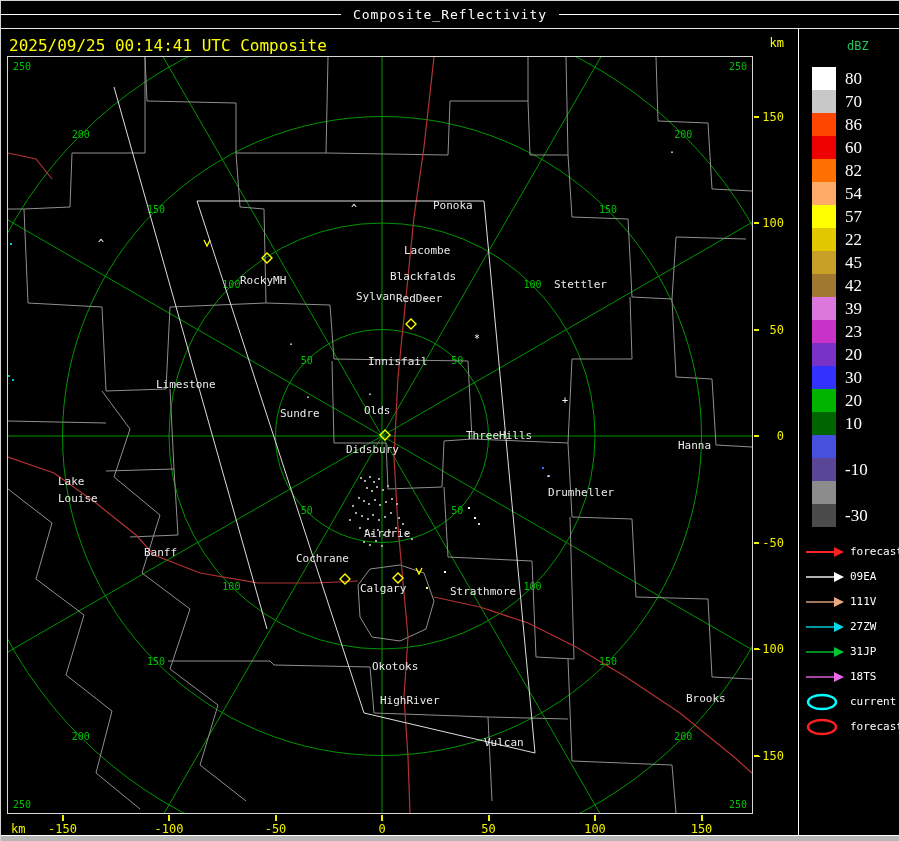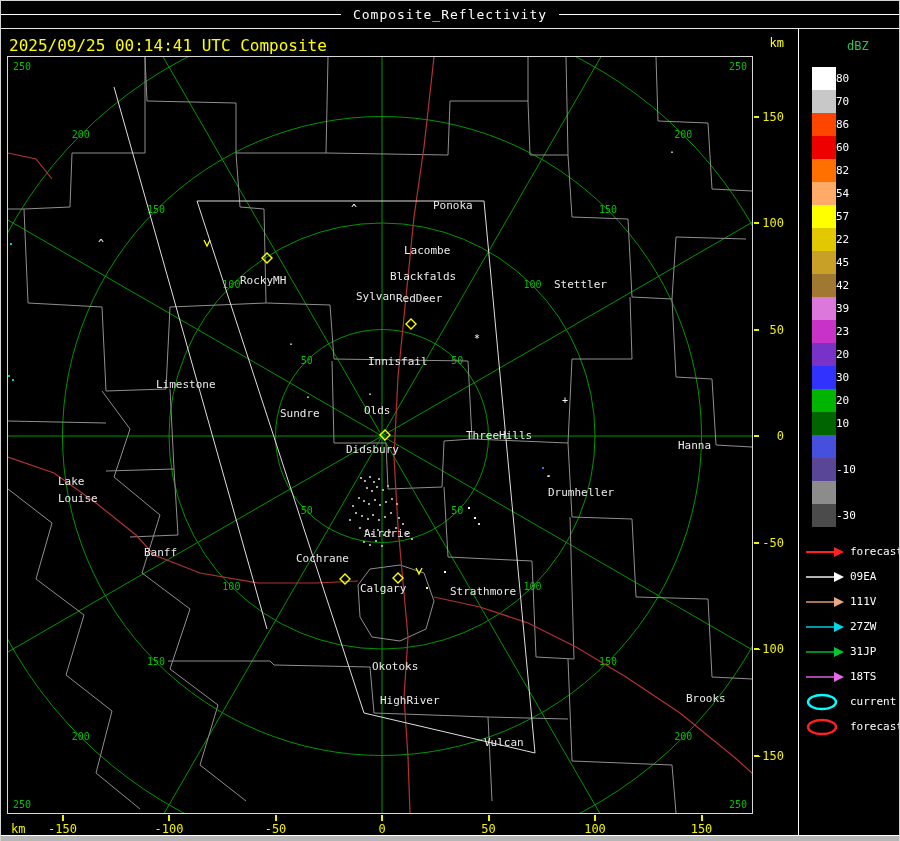--- a/index.html
+++ b/index.html
@@ -24,21 +24,21 @@
   .axis-label.b{transform:translateX(-50%);top:793px;}
   .tick{position:absolute;background:#f0f000;}
   .tick.r{width:5px;height:2px;left:753px;}
   .tick.b{width:2px;height:6px;top:786px;}
   .map-unit-bottom{position:absolute;left:10px;top:793px;color:#f0f000;font-size:12px;}
   .sidebar{position:absolute;left:797px;top:28px;width:103px;height:806px;border-left:1px solid #ffffff;box-sizing:border-box;}
   .dbz{position:absolute;top:10px;left:40px;color:#22c55e;font-size:12px;margin-left:8px;}
   #colorbar{position:absolute;left:13px;top:38px;}
   .cb-row{display:flex;height:23px;align-items:center;}
   .cb-swatch{width:24px;height:23px;}
-  .cb-label{color:#ffffff;font-size:11px;width:34px;}
+  .cb-label{margin-left:9px;color:#ffffff;font-size:17px;width:34px;font-family:Liberation Serif, serif;}
   #legend{position:absolute;left:6px;top:510px;}
   .lg-row{display:flex;align-items:center;height:25px;}
   .lg-label{color:#ffffff;font-size:11px;margin-left:3px;white-space:nowrap;}
   .bottom-bevel{position:absolute;left:0;top:834px;width:100%;height:7px;background:#b6b6b6;
                 border-top:1px solid #ffffff;box-sizing:border-box;}
 </style>
 </head>
 <body>
 
 <div class="window">

